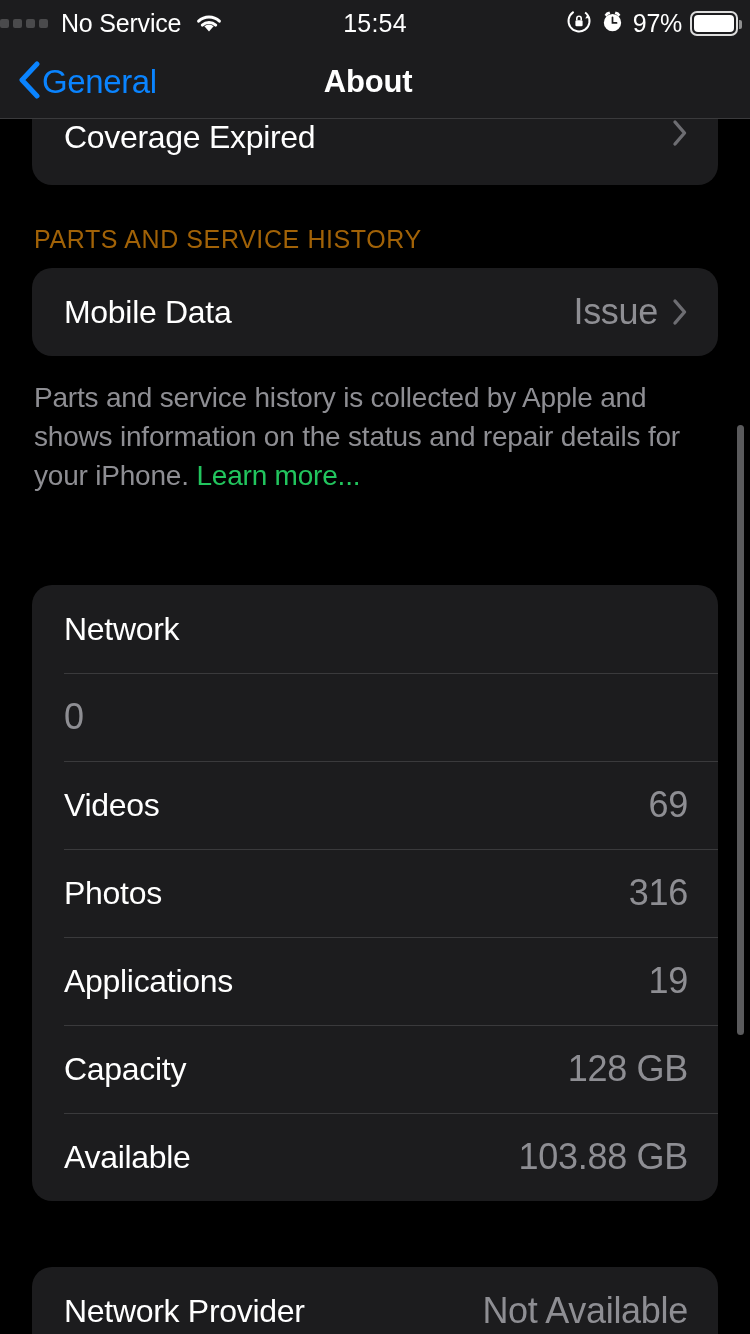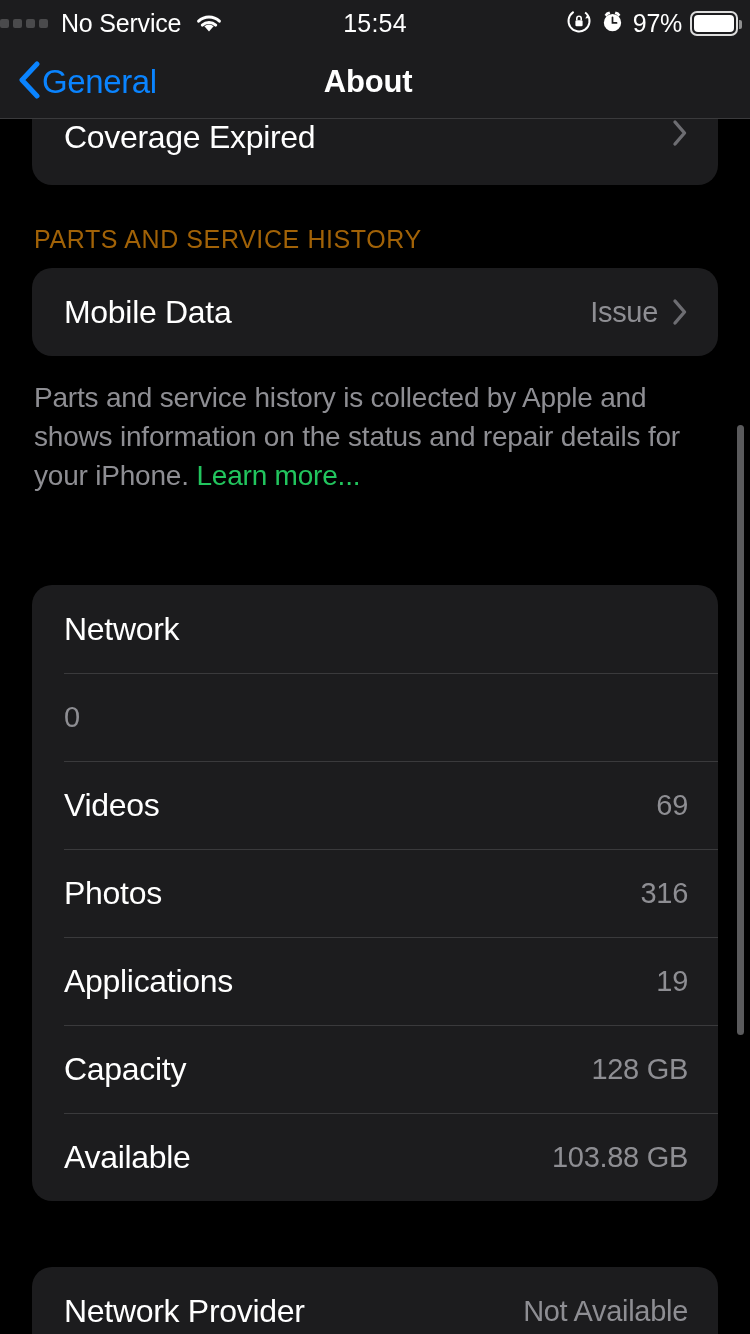--- a/index.html
+++ b/index.html
@@ -80,21 +80,21 @@
 
   .row {
     position:relative; display:flex; align-items:center;
     min-height:88px; padding:0 30px 0 32px;
   }
   .row + .row::before {
     content:""; position:absolute; left:32px; right:0; top:0;
     height:1px; background:#3a3a3c;
   }
   .row-label { color:#fff; font-size:32px; letter-spacing:-0.3px; flex:1 1 auto; }
-  .row-value { color:#8e8e93; font-size:29px; letter-spacing:-0.3px; text-align:right; }
+  .row-value { color:#8e8e93; font-size:36px; letter-spacing:-0.3px; text-align:right; }
   .chev {
     margin-left:14px; width:16px; height:28px; flex:0 0 auto;
     display:block;
   }
 
   .section-header {
     padding:40px 32px 14px 34px;
     color:#a16207; font-size:25px; letter-spacing:0.6px;
     text-transform:uppercase;
   }

